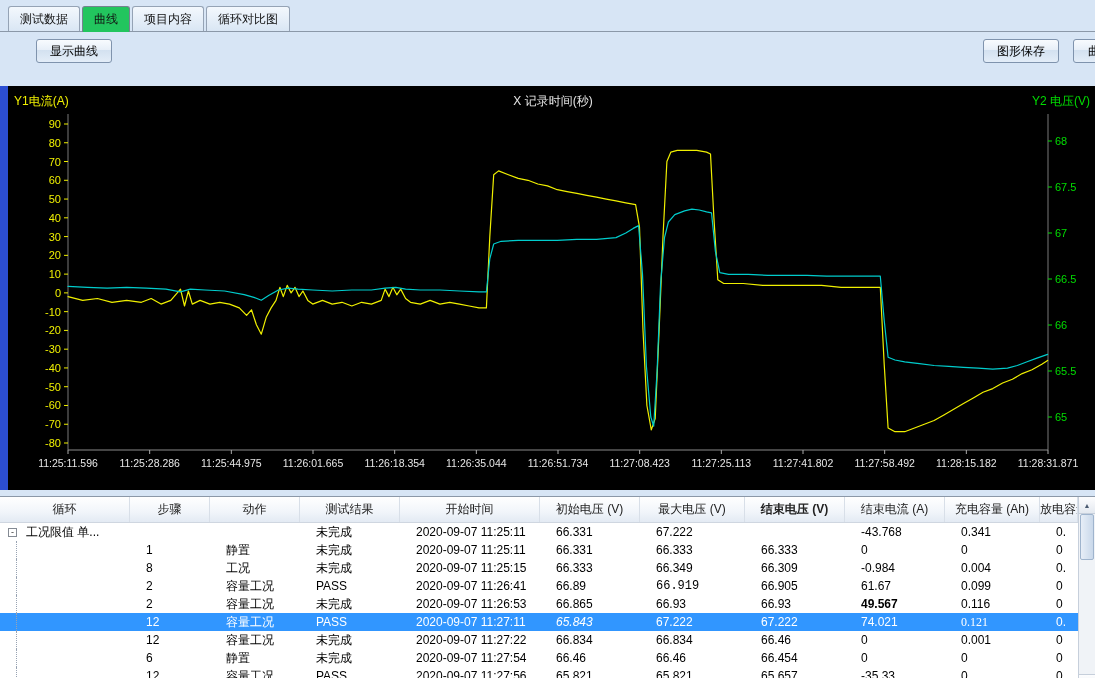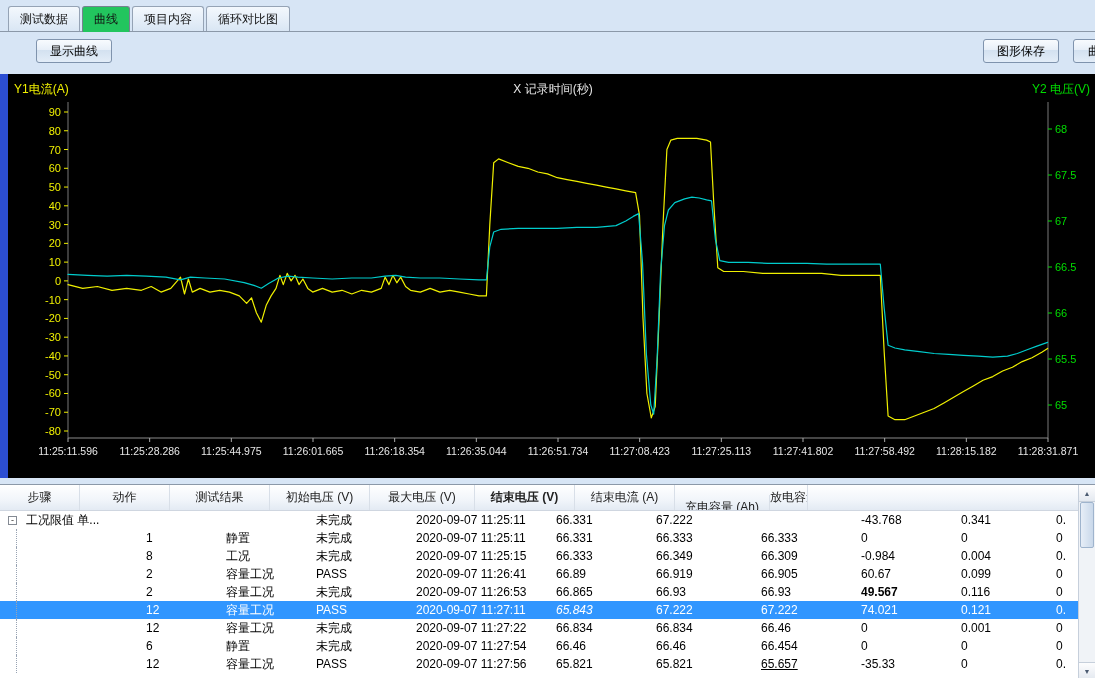--- a/index.html
+++ b/index.html
@@ -21,21 +21,21 @@
   .toolbar{height:38px;display:flex;align-items:center;padding-left:36px;box-sizing:border-box;background:#d7e5f5}
   .btn{
     height:24px;line-height:22px;padding:0 13px;font-size:12px;color:#000;cursor:default;
     border:1px solid #7f93ad;border-radius:3px;box-sizing:border-box;white-space:nowrap;
     background:linear-gradient(#f8fbfe,#e7eff8 45%,#d3e1f0 46%,#e3edf8);
   }
   .spacer{flex:1}
   #btn-save{margin-right:14px}
   #btn-clip{width:64px;margin-right:-42px;text-align:left;padding:0 0 0 14px}
   
-  .chart-row{display:flex;margin-top:4px;height:404px}
+  .chart-row{display:flex;margin-top:16px;height:404px}
   .left-strip{width:8px;background:#2c4ed2}
   .chart-black{width:1087px;height:404px;background:#000}
   svg{display:block}
   
   .table-panel{position:relative;margin-top:6px;height:194px;background:#fff;border-top:1px solid #8b98a8;overflow:hidden}
   .thead{display:flex;height:25px;width:1078px;border-bottom:1px solid #cfd6e0;
     background:linear-gradient(#ffffff,#f1f5fa 60%,#e3eaf3)}
   .th{box-sizing:border-box;flex:none;border-right:1px solid #d8dfe8;font-size:12px;color:#222;
     text-align:center;line-height:25px;overflow:hidden;white-space:nowrap}
   .tr{display:flex;height:18px;line-height:18px;width:1078px;font-size:12px;color:#000;background:#fff}
@@ -164,28 +164,30 @@
       <g id="chart-series">
           <polyline points="60.0,210.6 74.7,214.4 89.4,212.5 104.0,216.3 118.7,214.4 133.4,216.3 143.2,212.5 153.0,218.1 162.8,214.4 172.5,203.1 176.5,220.0 180.4,205.0 184.3,218.1 192.1,214.4 201.9,218.1 211.7,216.3 221.5,218.1 231.3,221.9 238.6,229.4 243.5,223.8 248.4,238.8 253.3,248.2 258.2,231.3 263.1,221.9 268.0,214.4 271.9,201.3 275.3,210.6 279.2,199.4 283.1,206.9 287.0,201.3 291.0,210.6 294.9,205.0 299.8,214.4 304.7,218.1 314.5,214.4 324.2,218.1 334.0,216.3 343.8,220.0 353.6,216.3 363.4,218.1 373.2,214.4 377.1,203.1 381.0,210.6 384.9,201.3 388.8,208.8 392.7,203.1 397.6,212.5 402.5,216.3 412.3,218.1 422.1,214.4 431.9,218.1 441.7,216.3 451.5,218.1 461.2,220.0 471.0,221.9 478.4,221.9 481.8,150.6 485.7,88.7 490.6,84.9 500.4,88.7 510.2,92.4 520.0,94.3 529.8,98.0 539.5,99.9 549.3,103.7 559.1,105.6 568.9,107.4 578.7,109.3 588.5,111.2 598.3,113.1 608.0,114.9 617.8,116.8 627.6,118.7 631.5,141.2 635.0,244.4 638.9,319.5 643.3,343.9 647.2,332.6 651.1,244.4 655.0,150.6 658.9,75.5 662.9,66.1 669.2,64.3 679.0,64.3 688.8,64.3 698.6,66.1 702.5,68.0 705.9,131.8 709.8,193.7 715.7,197.5 735.3,197.5 754.8,199.4 774.4,199.4 794.0,199.4 813.6,199.4 833.1,201.3 852.7,201.3 872.3,201.3 876.2,278.2 880.1,342.0 887.0,345.7 896.7,345.7 906.5,342.0 916.3,338.2 926.1,334.5 935.9,328.9 945.7,323.2 955.5,317.6 965.3,312.0 975.0,306.3 984.8,302.6 994.6,297.0 1004.4,293.2 1014.2,287.6 1024.0,283.8 1033.8,278.2 1039.6,274.4" fill="none" stroke="#f0f000" stroke-width="1.2" stroke-linejoin="round" stroke-linecap="round"></polyline>
           <polyline points="60.0,200.4 79.6,201.3 99.1,202.2 118.7,201.3 138.3,202.2 157.9,203.1 172.5,205.9 182.3,203.1 197.0,204.0 216.6,205.0 236.2,208.6 245.9,211.4 253.3,214.2 260.6,209.6 270.4,204.0 280.2,202.2 290.0,203.1 304.7,204.0 324.2,205.0 343.8,204.0 363.4,204.0 377.1,202.2 387.8,201.3 397.6,203.1 412.3,204.0 431.9,204.0 451.5,205.0 471.0,205.9 478.4,205.9 481.8,172.8 485.7,158.0 493.1,155.3 510.2,154.4 529.8,154.4 549.3,154.4 568.9,153.4 588.5,153.4 608.0,151.6 617.8,147.0 625.2,142.4 630.6,139.6 634.5,188.4 638.4,280.4 642.8,331.0 645.7,340.2 649.1,285.0 652.6,197.6 656.5,151.6 660.4,136.0 666.8,128.6 676.6,124.9 683.9,123.1 691.2,124.0 698.6,125.8 703.5,126.8 707.4,165.4 711.8,186.6 720.6,188.4 740.2,188.4 759.7,189.3 779.3,189.3 798.9,189.3 818.5,190.2 838.0,190.2 857.6,190.2 872.3,190.2 876.2,234.4 880.1,271.2 887.0,274.0 896.7,275.8 911.4,277.6 926.1,279.5 940.8,280.4 955.5,281.3 970.1,282.2 984.8,283.2 999.5,282.2 1009.3,279.5 1019.1,275.8 1028.9,272.1 1039.6,268.4" fill="none" stroke="#00cccc" stroke-width="1.2" stroke-linejoin="round" stroke-linecap="round"></polyline>
         </g>
     </svg>
   </div>
 </div>
 
 <div class="table-panel">
   <div class="thead" id="thead">
+      <div class="th" style="width: 130px;">循环</div>
       <div class="th" style="width: 80px;">步骤</div>
       <div class="th" style="width: 90px;">动作</div>
       <div class="th" style="width: 100px;">测试结果</div>
+      <div class="th" style="width: 140px;">开始时间</div>
       <div class="th" style="width: 100px;">初始电压 (V)</div>
       <div class="th" style="width: 105px;">最大电压 (V)</div>
       <div class="th" style="width: 100px; font-weight: bold;">结束电压 (V)</div>
       <div class="th" style="width: 100px;">结束电流 (A)</div>
-      <div class="th" style="width: 95px; margin-top: 10px;">充电容量 (Ah)</div>
+      <div class="th" style="width: 95px;">充电容量 (Ah)</div>
       <div class="th" style="width: 38px;">放电容量 (Ah)</div>
     </div>
   <div id="tbody">
       <div class="tr">
         <div class="td c0" style="width: 130px;">
           <span class="expander">-</span>
           <span>工况限值 单...</span>
         </div>
         <div class="td" style="width: 80px;"></div>
         <div class="td" style="width: 90px;"></div>
@@ -230,23 +232,23 @@
       </div>
       <div class="tr">
         <div class="td c0" style="width: 130px;">
           <span class="treeline"></span>
         </div>
         <div class="td" style="width: 80px;">2</div>
         <div class="td" style="width: 90px;">容量工况</div>
         <div class="td" style="width: 100px;">PASS</div>
         <div class="td" style="width: 140px;">2020-09-07 11:26:41</div>
         <div class="td" style="width: 100px;">66.89</div>
-        <div class="td" style="width: 105px;">66.919</div>
+        <div class="td" style="width: 105px; font-family: Liberation Mono, monospace;">66.919</div>
         <div class="td" style="width: 100px;">66.905</div>
-        <div class="td" style="width: 100px;">60.67</div>
+        <div class="td" style="width: 100px;">61.67</div>
         <div class="td" style="width: 95px;">0.099</div>
         <div class="td" style="width: 38px;">0</div>
       </div>
       <div class="tr">
         <div class="td c0" style="width: 130px;">
           <span class="treeline"></span>
         </div>
         <div class="td" style="width: 80px;">2</div>
         <div class="td" style="width: 90px;">容量工况</div>
         <div class="td" style="width: 100px;">未完成</div>
@@ -263,21 +265,21 @@
           <span class="treeline"></span>
         </div>
         <div class="td" style="width: 80px;">12</div>
         <div class="td" style="width: 90px;">容量工况</div>
         <div class="td" style="width: 100px;">PASS</div>
         <div class="td" style="width: 140px;">2020-09-07 11:27:11</div>
         <div class="td" style="width: 100px; font-style: italic;">65.843</div>
         <div class="td" style="width: 105px;">67.222</div>
         <div class="td" style="width: 100px;">67.222</div>
         <div class="td" style="width: 100px;">74.021</div>
-        <div class="td" style="width: 95px;">0.121</div>
+        <div class="td" style="width: 95px; font-family: Liberation Serif, serif;">0.121</div>
         <div class="td" style="width: 38px;">0.</div>
       </div>
       <div class="tr">
         <div class="td c0" style="width: 130px;">
           <span class="treeline"></span>
         </div>
         <div class="td" style="width: 80px;">12</div>
         <div class="td" style="width: 90px;">容量工况</div>
         <div class="td" style="width: 100px;">未完成</div>
         <div class="td" style="width: 140px;">2020-09-07 11:27:22</div>

